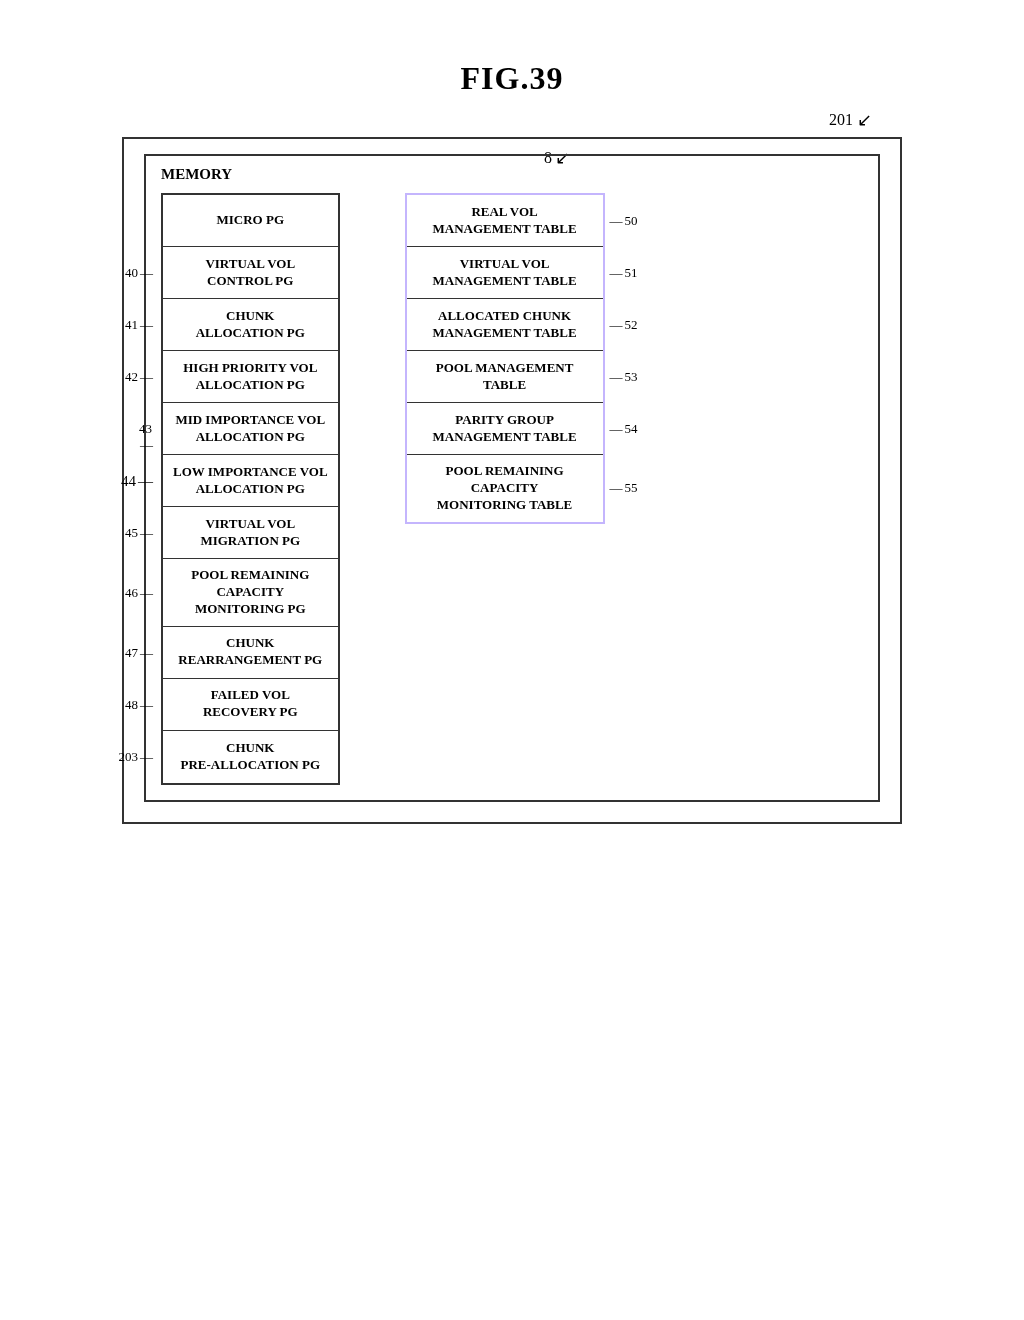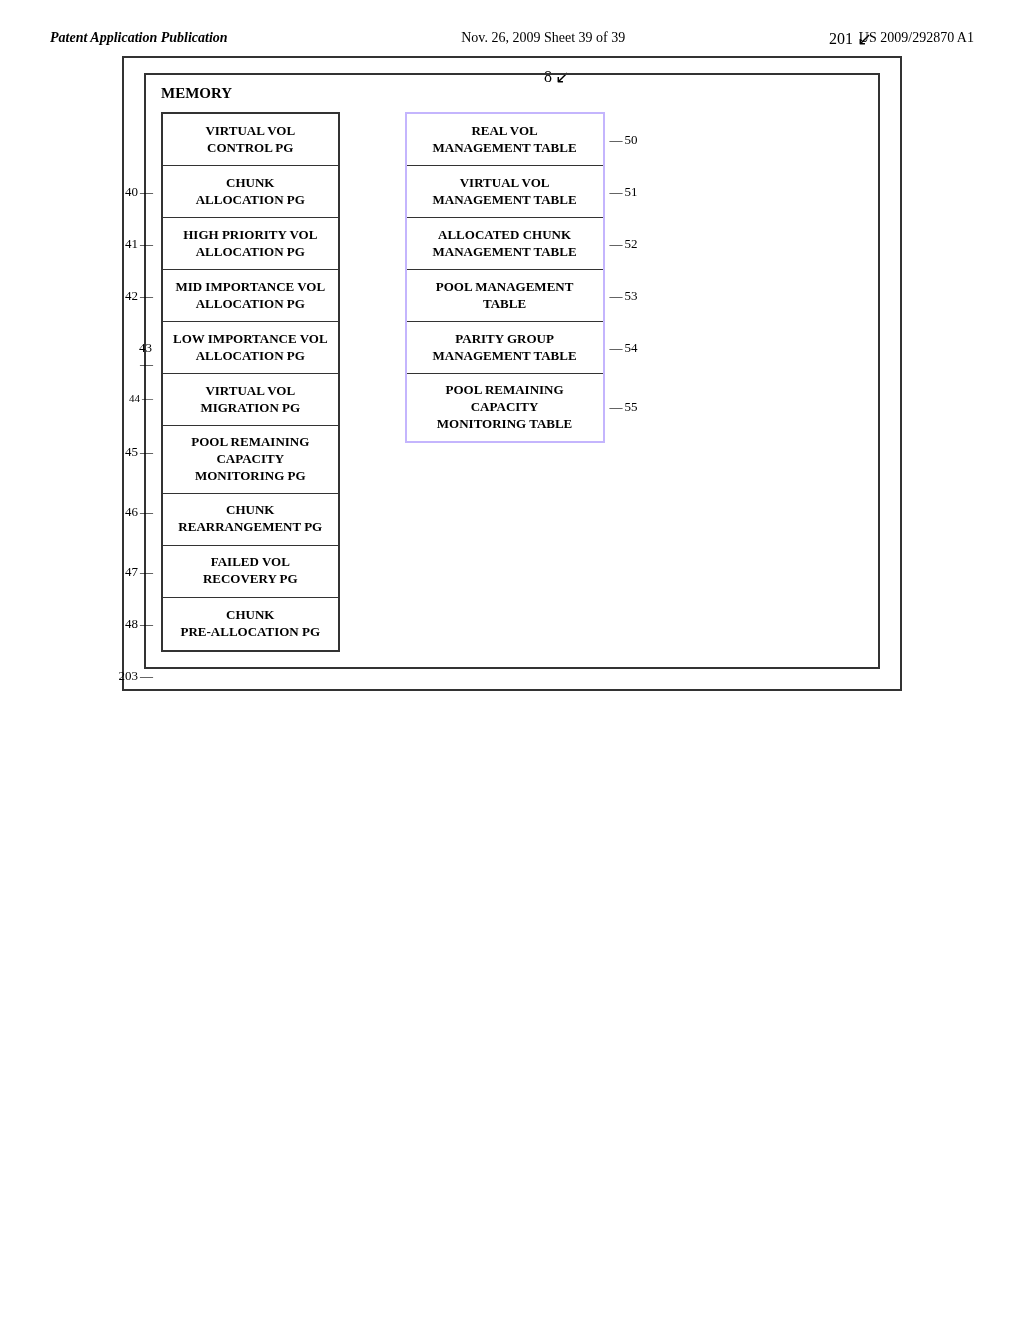--- a/index.html
+++ b/index.html
@@ -121,26 +121,22 @@
     .left-col .cell:last-child {
       border-bottom: none;
     }
 
   </style>
 </head>
 <body>
 
 <div class="page">
 
-  <div class="header">
-    <div class="header-left">Patent Application Publication</div>
-    <div class="header-center">Nov. 26, 2009   Sheet 39 of 39</div>
-    <div class="header-right">US 2009/292870 A1</div>
-  </div>
-
+
+  <div class="fig-title">FIG.39</div>
 
   <div class="diagram-area">
 
     <div style="position:absolute; top:-28px; right:30px; font-size:16px; display:flex; align-items:center; gap:4px;">
       <span>201</span>
       <span style="font-size:18px;">↙</span>
     </div>
 
     <div class="storage-apparatus">
 
@@ -166,21 +162,21 @@
                   <span style="margin-left:2px;">—</span>
                 </div>
                 <div style="position: absolute; top: 176px; right: 0px; font-size: 13px; display: flex; align-items: center; white-space: nowrap;">
                   <span>42</span>
                   <span style="margin-left:2px;">—</span>
                 </div>
                 <div style="position: absolute; top: 228px; right: 0px; font-size: 13px; display: flex; align-items: center; white-space: nowrap; flex-direction: column;">
                   <span>43</span>
                   <span style="margin-left:2px;">—</span>
                 </div>
-                <div style="position: absolute; top: 280px; right: 0px; font-size: 11px; display: flex; align-items: center; white-space: nowrap;">
+                <div style="position: absolute; top: 280px; right: 0px; font-size: 15px; display: flex; align-items: center; white-space: nowrap;">
                   <span>44</span>
                   <span style="margin-left:2px;">—</span>
                 </div>
                 <div style="position: absolute; top: 332px; right: 0px; font-size: 13px; display: flex; align-items: center; white-space: nowrap;">
                   <span>45</span>
                   <span style="margin-left:2px;">—</span>
                 </div>
                 <div style="position: absolute; top: 391.836px; right: 0px; font-size: 13px; display: flex; align-items: center; white-space: nowrap; text-align: right;">
                   <span>46</span>
                   <span style="margin-left:2px;">—</span>
@@ -195,20 +191,21 @@
                 </div>
                 <div style="position: absolute; top: 555.672px; right: 0px; font-size: 13px; display: flex; align-items: center; white-space: nowrap;">
                   <span>203</span>
                   <span style="margin-left:2px;">—</span>
                 </div>
               </div>
 
             <div class="left-col">
 
               <div id="left-cells-container">
+                  <div class="cell" style="border-bottom: 1px solid rgb(51, 51, 51); min-height: 52px; white-space: pre-line;">MICRO PG</div>
                   <div class="cell" style="border-bottom: 1px solid rgb(51, 51, 51); min-height: 52px; white-space: pre-line;">VIRTUAL VOL
 CONTROL PG</div>
                   <div class="cell" style="border-bottom: 1px solid rgb(51, 51, 51); min-height: 52px; white-space: pre-line;">CHUNK
 ALLOCATION PG</div>
                   <div class="cell" style="border-bottom: 1px solid rgb(51, 51, 51); min-height: 52px; white-space: pre-line;">HIGH PRIORITY VOL
 ALLOCATION PG</div>
                   <div class="cell" style="border-bottom: 1px solid rgb(51, 51, 51); min-height: 52px; white-space: pre-line;">MID IMPORTANCE VOL
 ALLOCATION PG</div>
                   <div class="cell" style="border-bottom: 1px solid rgb(51, 51, 51); min-height: 52px; white-space: pre-line;">LOW IMPORTANCE VOL
 ALLOCATION PG</div>

